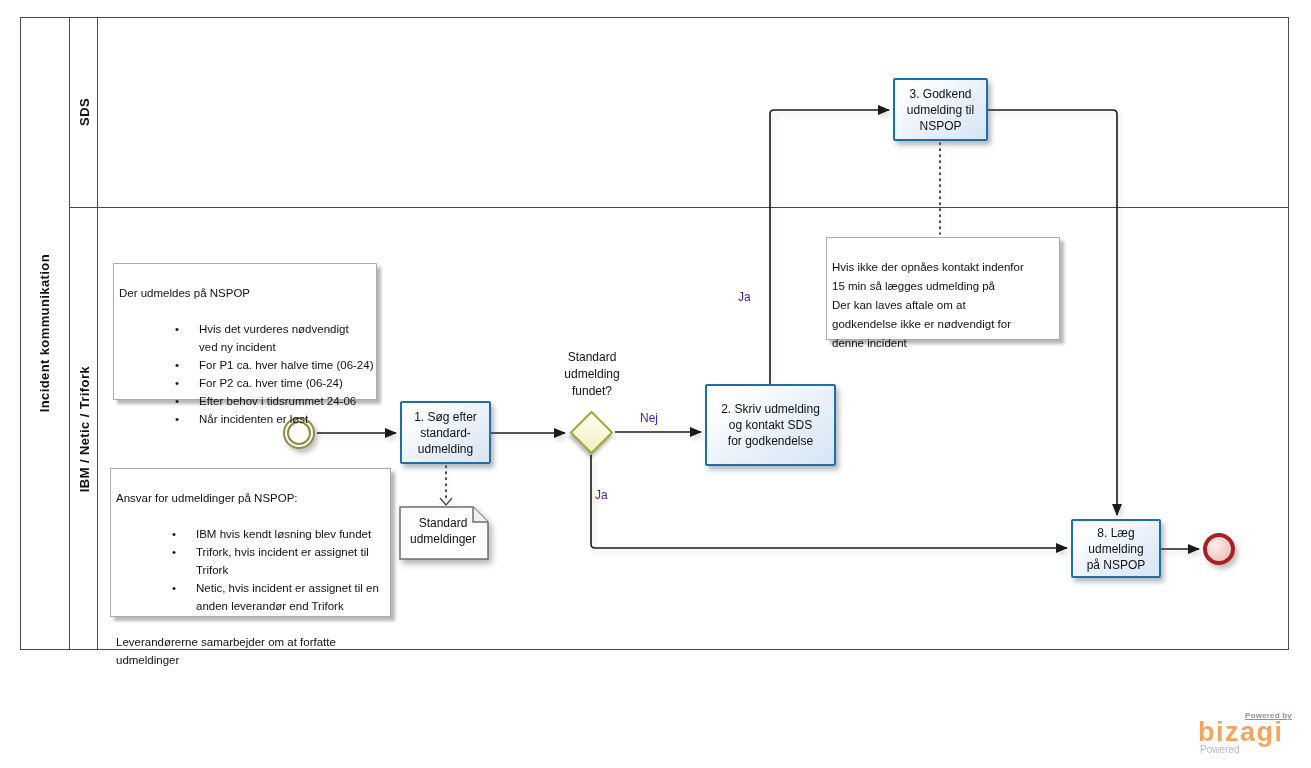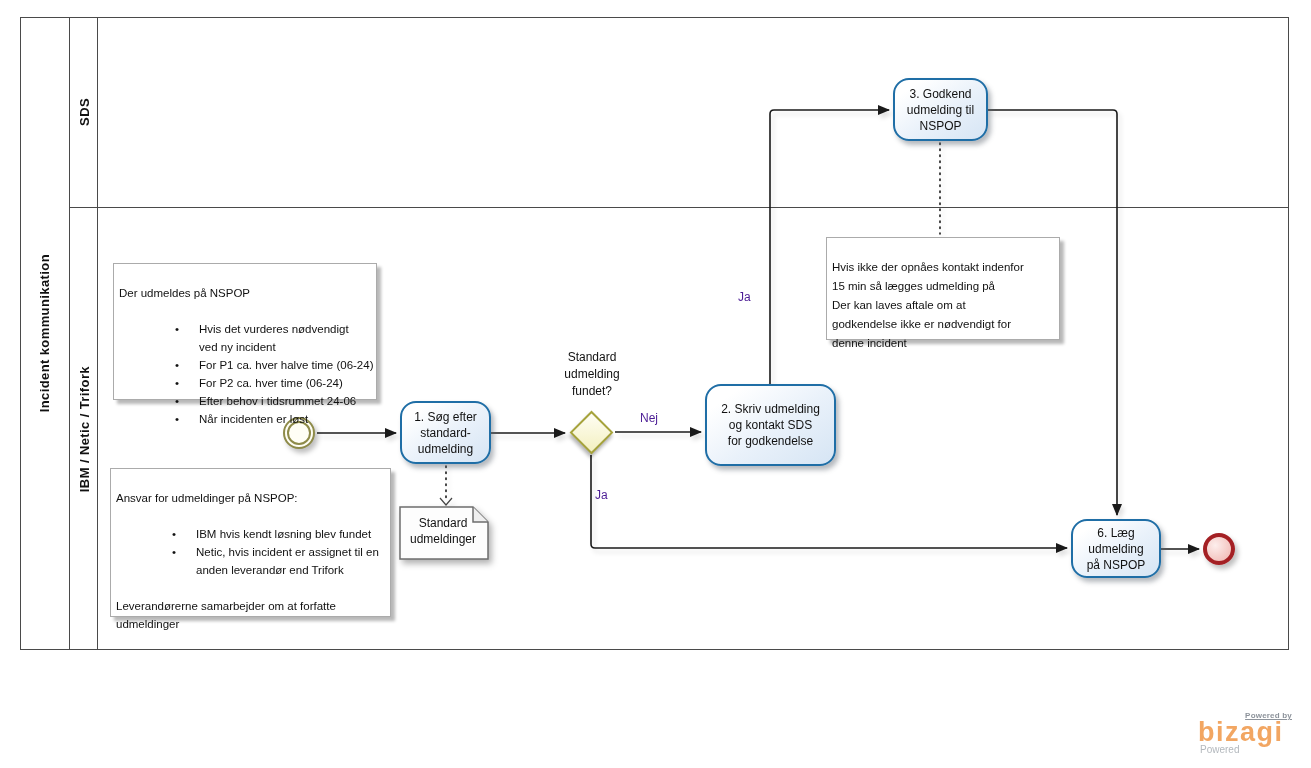--- a/index.html
+++ b/index.html
@@ -16,21 +16,21 @@
   .lane1-label{left:70px;top:17px;width:28px;height:190px;}
   .lane2-label{left:70px;top:207px;width:28px;height:445px;}
 
   
   svg.flows{position:absolute;left:0;top:0;pointer-events:none;}
   .seq{stroke:#1a1a1a;stroke-width:1.6;fill:none;}
   .assoc{stroke:#1a1a1a;stroke-width:1.6;fill:none;stroke-dasharray:1.5 4.5;stroke-linecap:round;}
   .flowshadow{filter:drop-shadow(3px 4px 2px rgba(0,0,0,0.12));}
 
   
-  .task{position:absolute;border:2px solid #1f6ea6;border-radius:16px;background:linear-gradient(145deg,#ffffff 15%,#e9f1fa 55%,#d6e5f4 100%);
+  .task{position:absolute;border:2px solid #1f6ea6;border-radius:2px;background:linear-gradient(145deg,#ffffff 15%,#e9f1fa 55%,#d6e5f4 100%);
         box-shadow:3px 4px 5px rgba(90,100,110,.45);box-sizing:border-box;display:flex;align-items:center;justify-content:center;
         text-align:center;font-size:12px;line-height:16px;color:#111;white-space:pre-line;}
   .task1{left:400px;top:401px;width:91px;height:63px;}
   .task2{left:705px;top:384px;width:131px;height:82px;}
   .task3{left:893px;top:78px;width:95px;height:63px;}
   .task4{left:1071px;top:519px;width:90px;height:59px;}
 
   .gateway{position:absolute;left:576px;top:417px;width:31px;height:31px;transform:rotate(45deg);
            border:2px solid #a6a33b;background:linear-gradient(135deg,#fffef4,#f3f0c0);
            box-shadow:2px 3px 4px rgba(0,0,0,.3);box-sizing:border-box;}
@@ -128,21 +128,21 @@
     <span>2. Skriv udmelding
 og kontakt SDS
 for godkendelse</span>
   </div>
   <div class="task task3">
     <span>3. Godkend
 udmelding til
 NSPOP</span>
   </div>
   <div class="task task4">
-    <span>6. Læg
+    <span>8. Læg
 udmelding
 på NSPOP</span>
   </div>
 
   <div class="gateway"></div>
   <div class="gateway-label">Standard
 udmelding
 fundet?</div>
 
   <div class="data-object">
@@ -163,20 +163,22 @@
       <li class="note-item">For P2 ca. hver time (06-24)</li>
       <li class="note-item">Efter behov i tidsrummet 24-06</li>
       <li class="note-item">Når incidenten er løst</li>
     </ul>
   </div>
 
   <div class="note note2">
     <div class="note-line">Ansvar for udmeldinger på NSPOP:</div>
     <ul class="note-list">
       <li class="note-item">IBM hvis kendt løsning blev fundet</li>
+      <li class="note-item">Trifork, hvis incident er assignet til
+Trifork</li>
       <li class="note-item">Netic, hvis incident er assignet til en
 anden leverandør end Trifork</li>
     </ul>
     <div class="note-line">Leverandørerne samarbejder om at forfatte
 udmeldinger</div>
   </div>
 
   <div class="note note3">Hvis ikke der opnåes kontakt indenfor
 15 min så lægges udmelding på
 Der kan laves aftale om at

